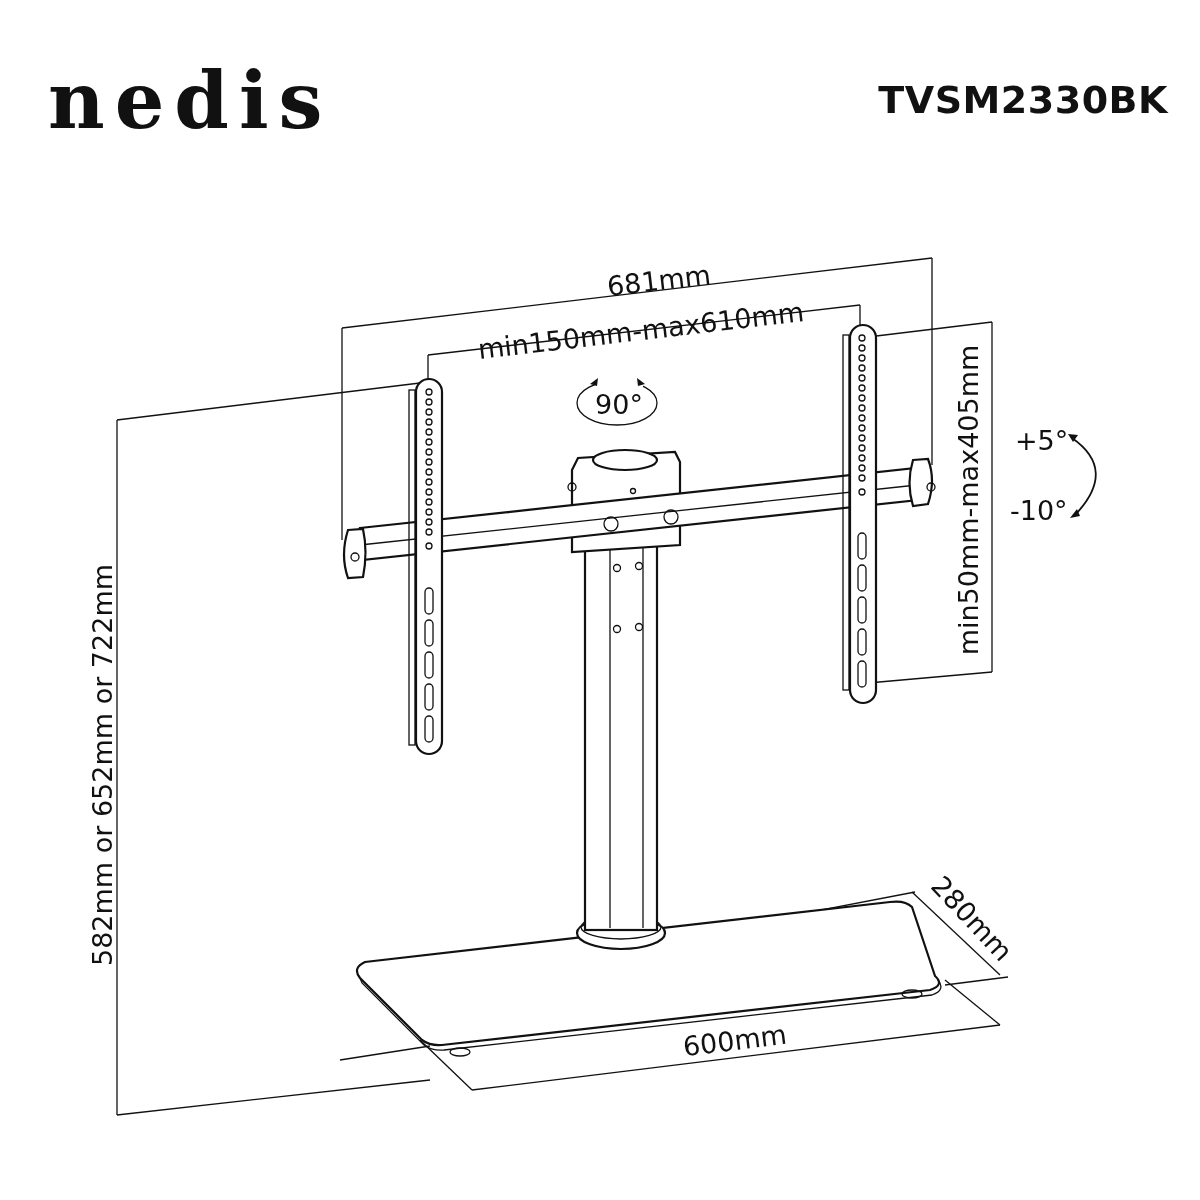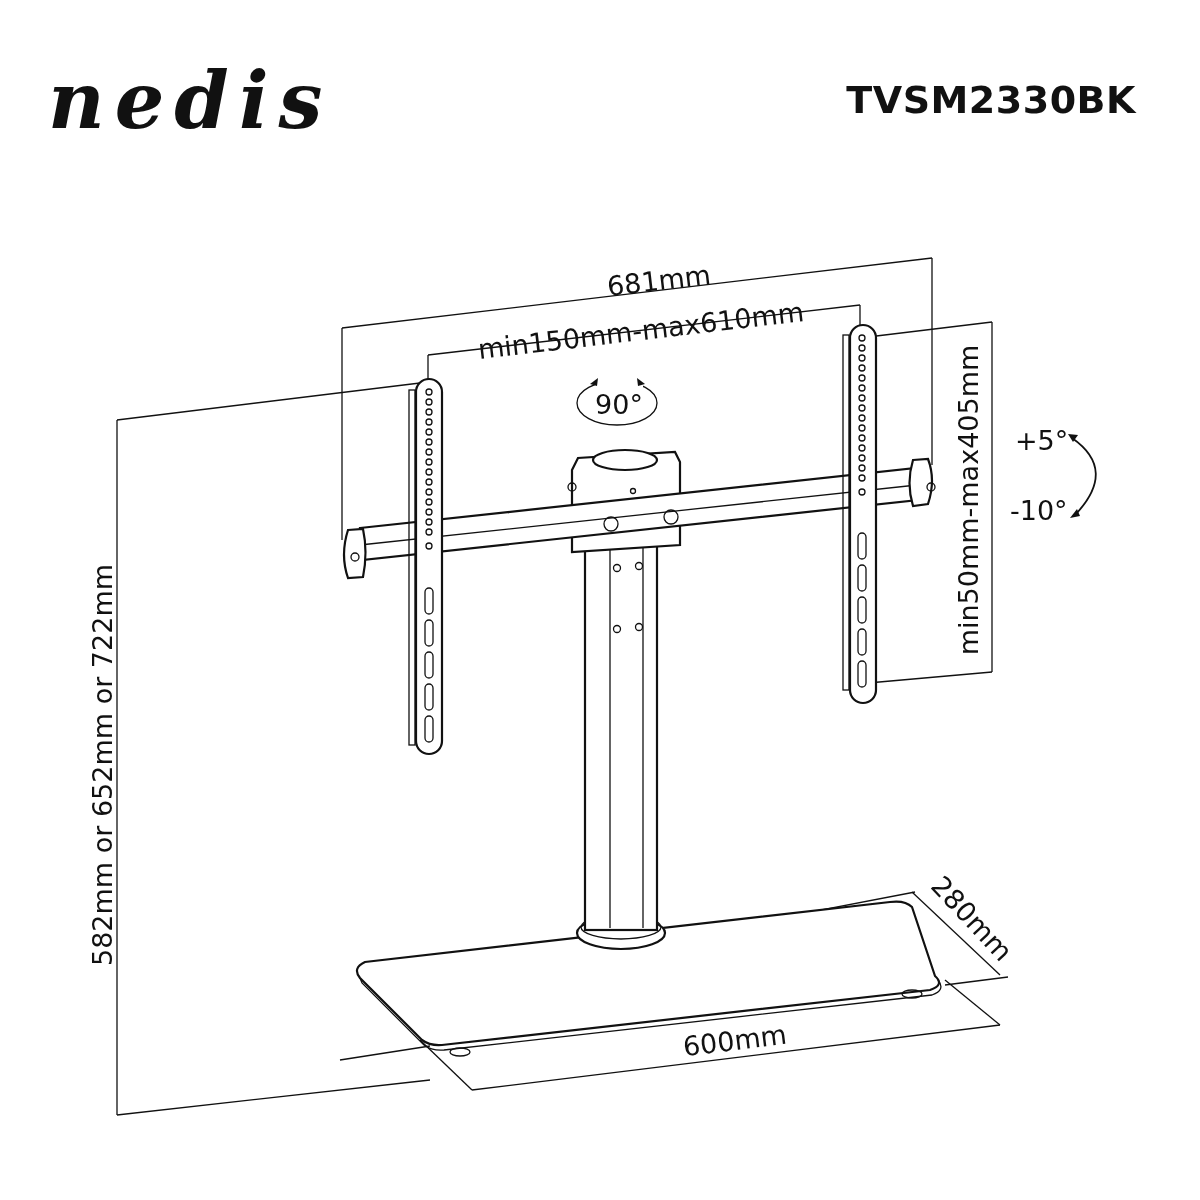--- a/index.html
+++ b/index.html
@@ -1,18 +1,18 @@
 <!DOCTYPE html>
 <html><head>
   <meta charset="utf-8">
   <style>
     html, body { margin: 0; padding: 0; background: #ffffff; }
     body { width: 1200px; height: 1200px; position: relative; overflow: hidden; font-family: "DejaVu Sans", sans-serif; }
-    .logo { position: absolute; left: 48px; top: 62px; font-family: "DejaVu Serif", serif; font-style: italic; font-weight: bold; font-size: 78px; letter-spacing: 10px; color: #111; line-height: 1; }
-    .model { position: absolute; right: 64px; top: 78px; font-family: "DejaVu Sans", sans-serif; font-weight: bold; font-size: 38px; color: #111; letter-spacing: 0.5px; }
+    .logo { position: absolute; left: 48px; top: 62px; font-family: "DejaVu Serif", serif; font-weight: bold; font-size: 78px; letter-spacing: 10px; color: #111; line-height: 1; }
+    .model { position: absolute; right: 32px; top: 78px; font-family: "DejaVu Sans", sans-serif; font-weight: bold; font-size: 38px; color: #111; letter-spacing: 0.5px; }
     svg { position: absolute; left: 0; top: 0; }
     .ln { stroke: #111; stroke-width: 1.8; fill: none; }
     .thin { stroke: #111; stroke-width: 1.3; fill: none; }
     .part { stroke: #111; stroke-width: 2.2; fill: #fff; }
     .lbl { font-family: "DejaVu Sans", sans-serif; font-size: 27px; fill: #111; }
   </style>
 </head>
 <body>
 
 <div class="logo">nedis</div>

